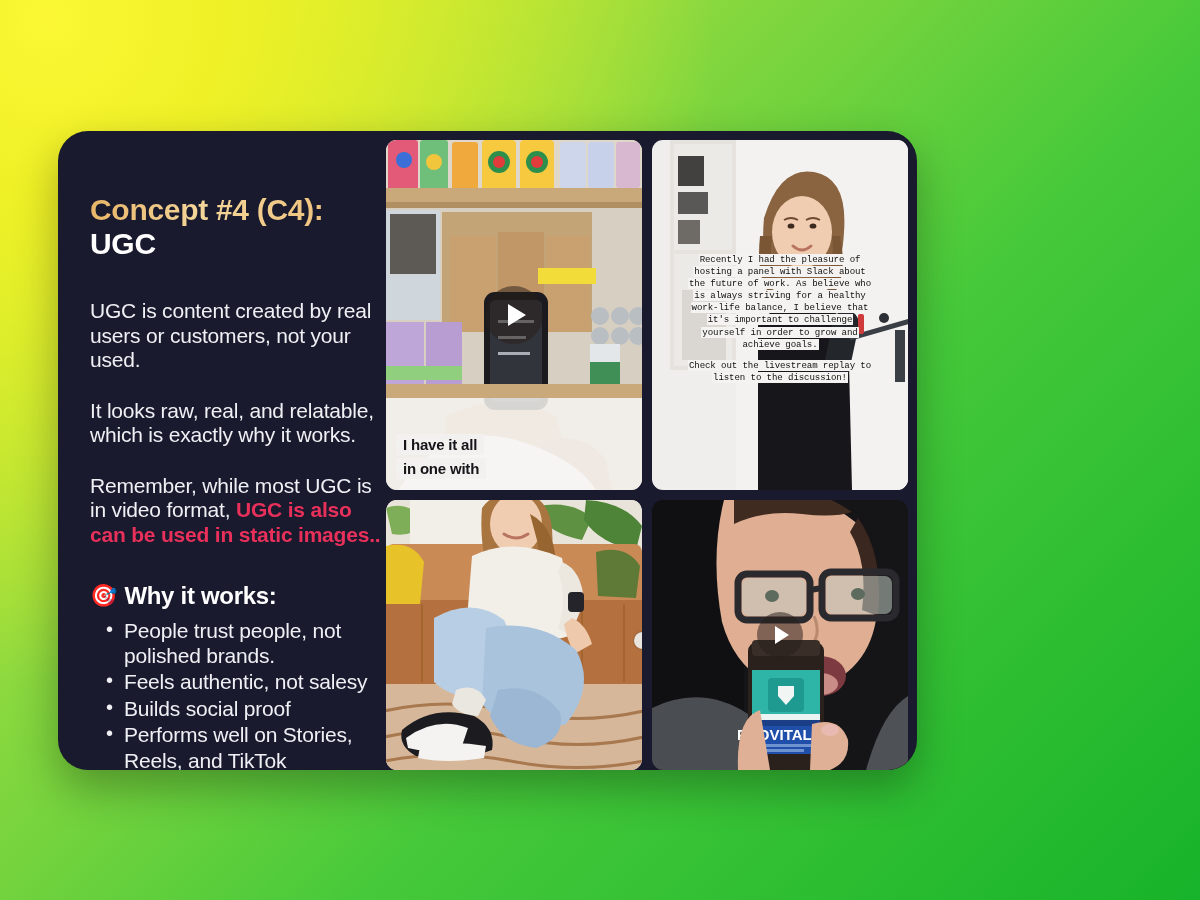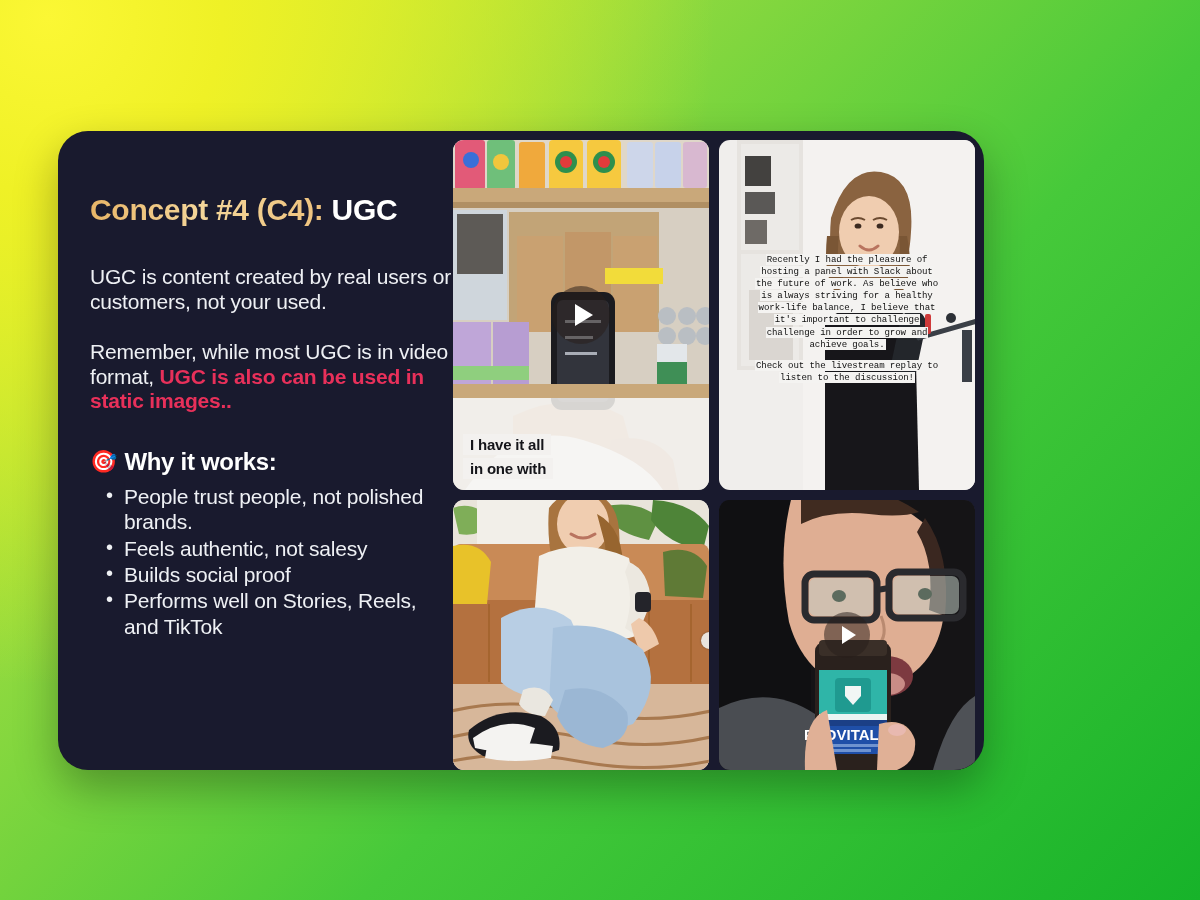--- a/index.html
+++ b/index.html
@@ -7,21 +7,21 @@
   body {
     font-family: "Liberation Sans", sans-serif;
     background:
       radial-gradient(circle at 4% 2%, #fbf734 0%, #eff126 12%, rgba(215,238,40,0) 46%),
       linear-gradient(135deg, #d9ef2c 0%, #8ed93f 32%, #46c93a 60%, #17b32a 100%);
     position:relative;
   }
 
   
   .card {
-    position:absolute; left:58px; top:131px; width:926px; height:639px;
+    position:absolute; left:58px; top:131px; width:859px; height:639px;
     background:#191a2e; border-radius:30px; overflow:hidden;
     box-shadow:0 18px 44px rgba(0,0,0,.30);
     display:flex;
   }
   .left-pane { width:500px; padding:62px 0 0 32px; }
   .right-pane { flex:1; padding:9px 9px 9px 0; position:relative; }
 
   
   .title { font-size:30px; font-weight:bold; letter-spacing:-.3px; margin-bottom:38px; }
   .title .gold {
@@ -81,20 +81,21 @@
 <div class="card">
 
   <div class="left-pane">
 
     <div class="title">
       <span class="gold">Concept #4 (C4):</span>
       <span class="wh">UGC</span>
     </div>
 
     <p class="para">UGC is content created by real users or customers, not your used.</p>
+    <p class="para"> It looks raw, real, and relatable, which is exactly why it works.</p>
 
     <p class="para last"><span>Remember, while most UGC is in video format, </span><span class="hl">UGC is also can be used in static images..</span></p>
 
     <div class="why">
       <span class="why-emoji">🎯</span>
       <span class="why-text">Why it works:</span>
     </div>
 
     <ul class="bullets">
       <li>People trust people, not polished brands.</li>
@@ -204,21 +205,21 @@
           <circle cx="232" cy="178" r="5" fill="#2c3036"></circle>
           <rect x="243" y="190" width="10" height="52" fill="#3a3f46"></rect>
         </svg>
         <div class="story">
           <span class="ln"><i>Recently I had the pleasure of</i></span>
           <span class="ln"><i>hosting a panel with Slack about</i></span>
           <span class="ln"><i>the future of work. As believe who</i></span>
           <span class="ln"><i>is always striving for a healthy</i></span>
           <span class="ln"><i>work-life balance, I believe that</i></span>
           <span class="ln"><i>it's important to challenge</i></span>
-          <span class="ln"><i>challenge in order to grow and</i></span>
+          <span class="ln"><i>yourself in order to grow and</i></span>
           <span class="ln"><i>achieve goals.</i></span>
           <div class="gap"></div>
           <span class="ln"><i>Check out the livestream replay to</i></span>
           <span class="ln"><i>listen to the discussion!</i></span>
         </div>
       </div>
 
       <div class="tile">
         <svg viewBox="0 0 256 270" preserveAspectRatio="none">
           <rect width="256" height="270" fill="#ece7df"></rect>

